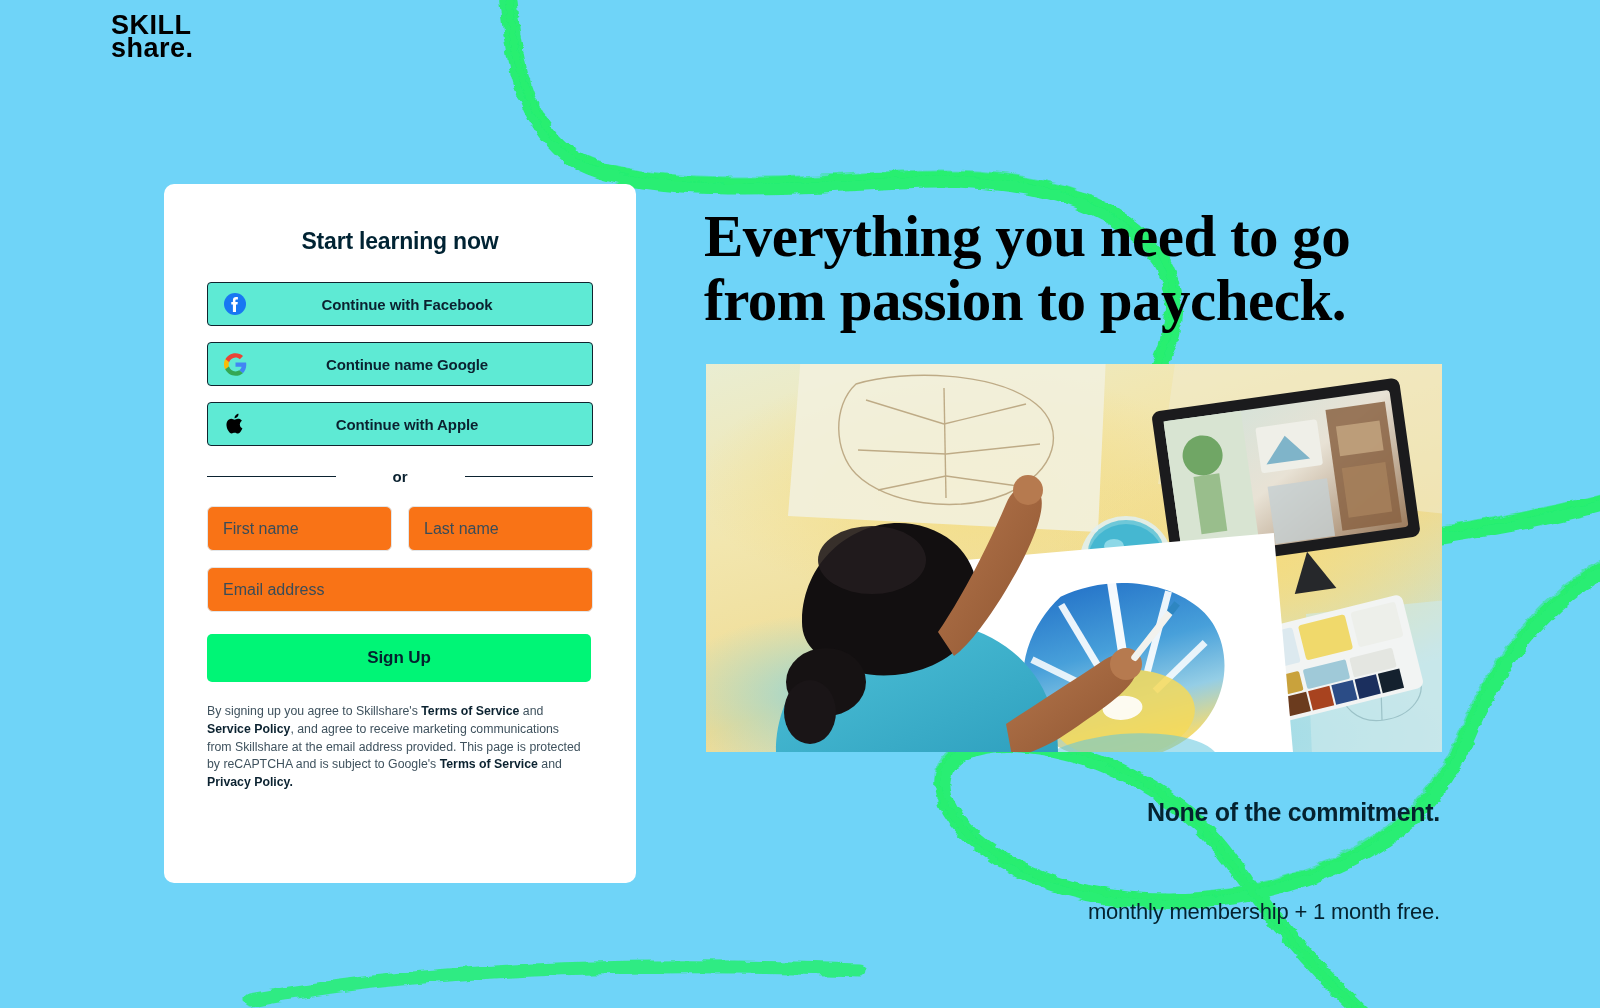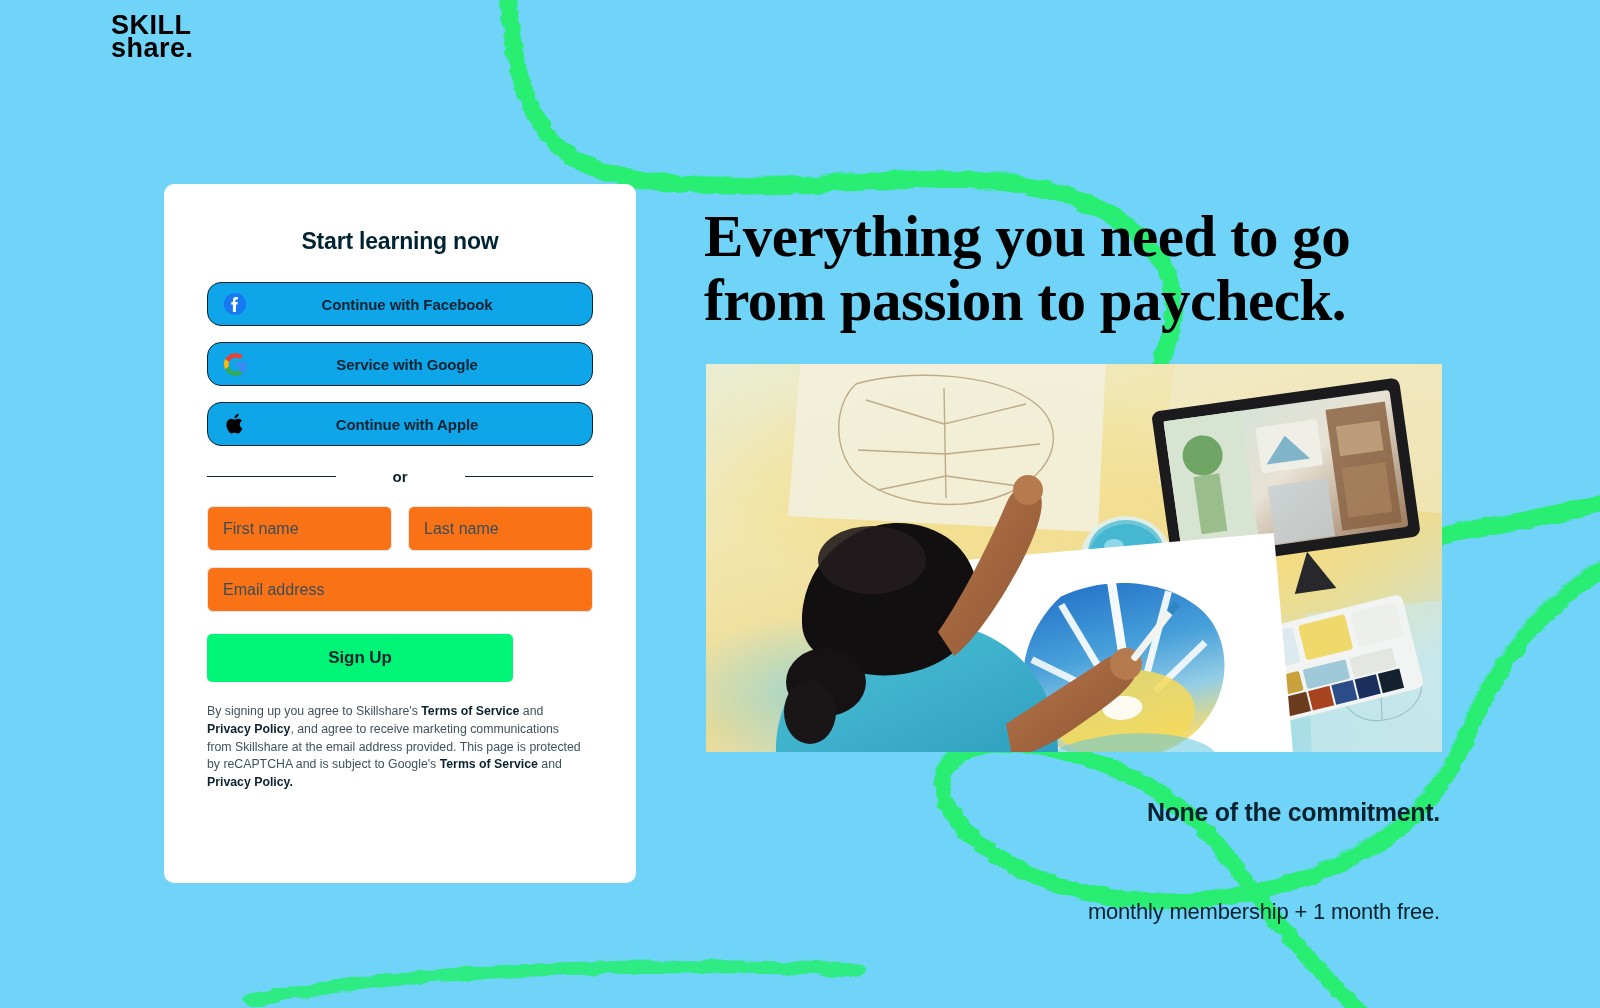--- a/index.html
+++ b/index.html
@@ -64,22 +64,22 @@
     letter-spacing:-0.2px;
     margin-bottom:27px;
   }
 
   .social-btn {
     display:flex;
     align-items:center;
     width:386px;
     height:44px;
     border:1.5px solid #10242E;
-    border-radius:14px;
-    background:#0ea5e9;
+    border-radius:4px;
+    background:#5eead4;
     margin-bottom:16px;
     position:relative;
     cursor:pointer;
   }
   .social-btn .sb-icon {
     position:absolute;
     left:14px;
     width:26px; height:26px;
     display:flex; align-items:center; justify-content:center;
   }
@@ -124,21 +124,21 @@
     font-size:16px;
     color:#2C3E4A;
     padding:0 15px;
     outline:none;
   }
   .field::placeholder { color:#3A4C58; opacity:1; }
   .field.half { width:185px; }
   .field.full { width:386px; margin-top:16px; }
 
   #signup-button {
-    width:306px; height:48px;
+    width:384px; height:48px;
     margin-top:22px;
     background:#00F576;
     border:none;
     border-radius:5px;
     font-family:"Liberation Sans", sans-serif;
     font-size:17px;
     font-weight:bold;
     color:#04212E;
     cursor:pointer;
     letter-spacing:-0.1px;
@@ -263,21 +263,21 @@
   
   <div class="social-btn">
     <span class="sb-icon">
       <svg width="23" height="23" viewBox="0 0 48 48">
         <path fill="#EA4335" d="M24 9.5c3.5 0 6.6 1.2 9 3.6l6.7-6.7C35.6 2.6 30.2.5 24 .5 14.6.5 6.5 5.9 2.6 13.8l7.8 6.1C12.3 14.1 17.6 9.5 24 9.5z"></path>
         <path fill="#4285F4" d="M46.5 24.5c0-1.6-.1-3.2-.4-4.7H24v9h12.7c-.6 3-2.3 5.6-4.9 7.3l7.6 5.9c4.4-4.1 7.1-10.2 7.1-17.5z"></path>
         <path fill="#FBBC05" d="M10.4 28.4c-.5-1.5-.8-3.1-.8-4.8s.3-3.3.8-4.8l-7.8-6.1C1 16 0 19.9 0 23.6s1 7.6 2.6 10.9l7.8-6.1z"></path>
         <path fill="#34A853" d="M24 47.5c6.2 0 11.5-2 15.4-5.5l-7.6-5.9c-2.1 1.4-4.8 2.3-7.8 2.3-6.4 0-11.7-4.6-13.6-10.4l-7.8 6.1C6.5 42.1 14.6 47.5 24 47.5z"></path>
       </svg>
     </span>
-    <span class="sb-label">Service with Google</span>
+    <span class="sb-label">Continue name Google</span>
   </div>
 
   
   <div class="social-btn">
     <span class="sb-icon">
       <svg width="22" height="24" viewBox="0 0 24 28" fill="#000">
         <path d="M17.6 14.7c0-3 2.4-4.4 2.5-4.5-1.4-2-3.5-2.3-4.2-2.3-1.8-.2-3.5 1-4.4 1-.9 0-2.3-1-3.8-1-1.9 0-3.7 1.1-4.7 2.9-2 3.5-.5 8.6 1.4 11.4 1 1.4 2.1 2.9 3.6 2.9 1.4-.1 2-.9 3.7-.9s2.2.9 3.8.9c1.5 0 2.5-1.4 3.5-2.8 1.1-1.6 1.5-3.1 1.6-3.2-.1 0-3-1.2-3-4.4z"></path>
         <path d="M14.9 5.6c.8-1 1.3-2.3 1.2-3.6-1.2 0-2.6.8-3.4 1.8-.7.9-1.4 2.2-1.2 3.5 1.3.1 2.6-.7 3.4-1.7z"></path>
       </svg>
     </span>
@@ -295,21 +295,21 @@
   <div class="name-row">
     <input class="field half" type="text" placeholder="First name" style="">
     <input class="field half" type="text" placeholder="Last name" style="">
   </div>
 
   <input class="field full" type="email" placeholder="Email address" style="">
 
   <button id="signup-button">Sign Up</button>
 
   <div id="legal-text">
-    <span>By signing up you agree to Skillshare's </span><b>Terms of Service</b><span> and </span><b>Privacy Policy</b><span>, and agree to receive marketing communications from Skillshare at the email address provided. This page is protected by reCAPTCHA and is subject to Google's </span><b>Terms of Service</b><span> and </span><b>Privacy Policy.</b>
+    <span>By signing up you agree to Skillshare's </span><b>Terms of Service</b><span> and </span><b>Service Policy</b><span>, and agree to receive marketing communications from Skillshare at the email address provided. This page is protected by reCAPTCHA and is subject to Google's </span><b>Terms of Service</b><span> and </span><b>Privacy Policy.</b>
   </div>
 </div>
 
 <h1 id="headline">
   <span>Everything you need to go</span><br>
   <span>from passion to paycheck.</span>
 </h1>
 
 <div id="hero-image">
   <svg viewBox="0 0 736 388" preserveAspectRatio="xMidYMid slice" width="736" height="388">

